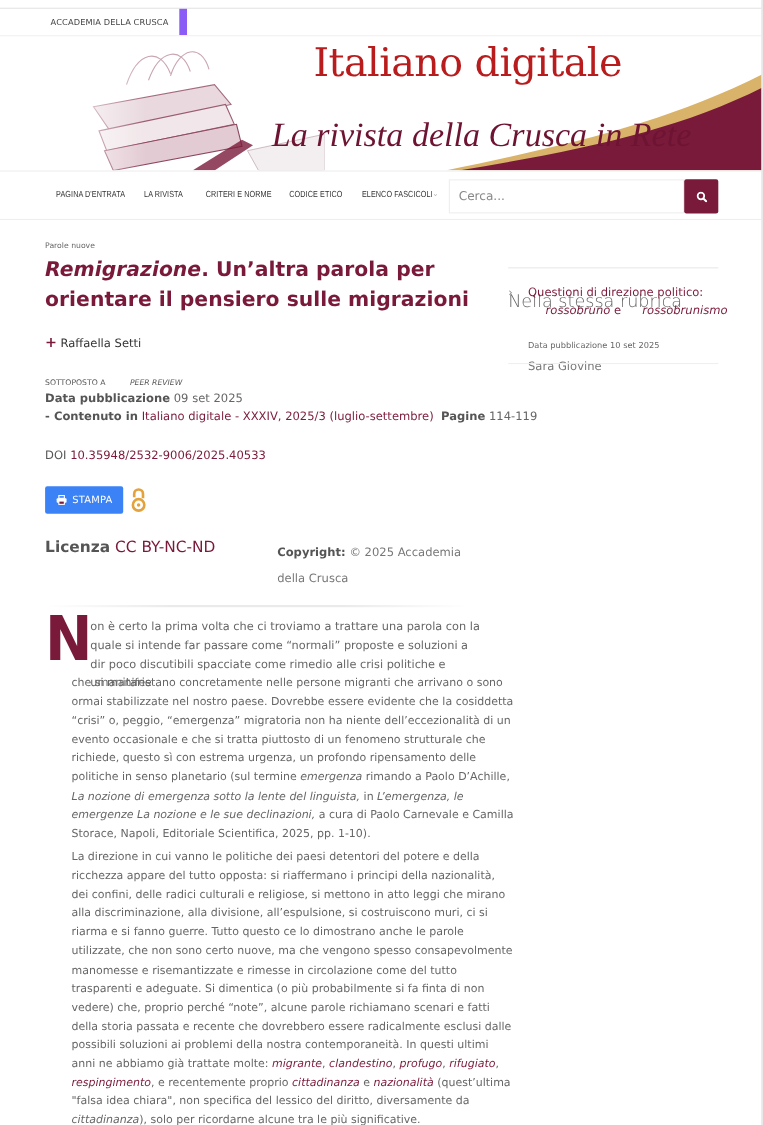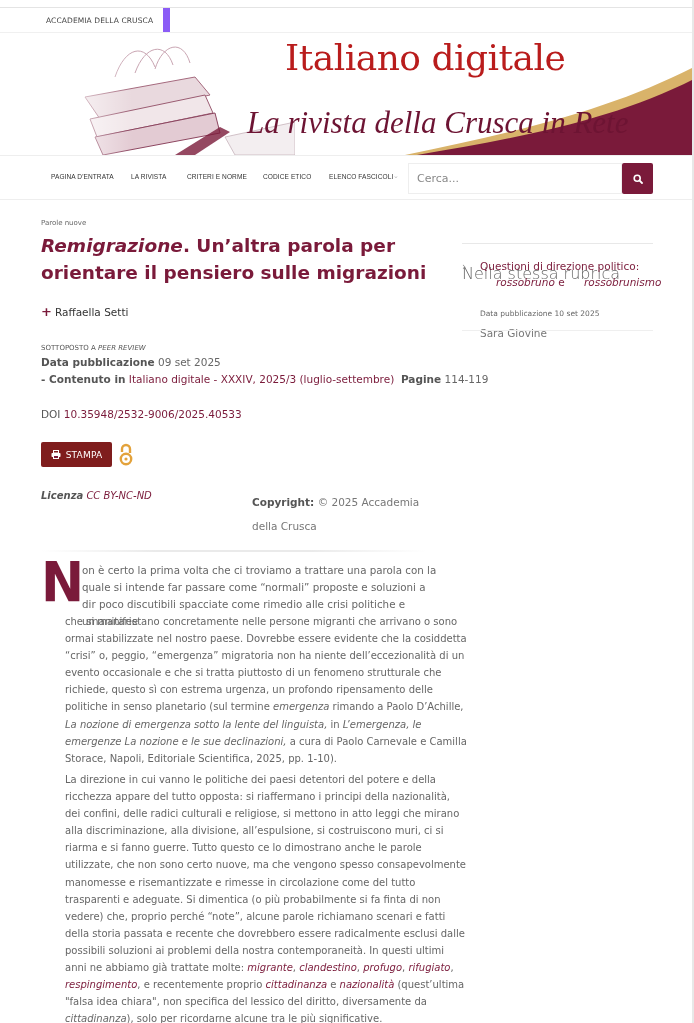--- a/index.html
+++ b/index.html
@@ -21,30 +21,30 @@
   .nav-caret { position: absolute; top: 16px; left: 393px; font-size: 7px; color: #bbb; }
   .search-box { position: absolute; left: 408px; top: 7px; width: 214px; height: 31px; border: 1px solid #eee; display: flex; align-items: center; padding-left: 8px; font-size: 11px; color: #888; }
   .search-btn { position: absolute; left: 622px; top: 7px; width: 31px; height: 31px; background: #7a1a3a; border-radius: 2px; display: flex; align-items: center; justify-content: center; }
   .kicker { position: absolute; left: 41px; top: 219px; font-size: 7px; color: #666; }
   .title { position: absolute; left: 41px; top: 232px; width: 410px; font-size: 18.5px; line-height: 27px; color: #7a1a3a; }
   .title em { font-style: italic; }
   .author { position: absolute; left: 41px; top: 306px; font-size: 10.5px; color: #333; display: flex; align-items: center; gap: 3px; }
   .author .plus { color: #7a1a3a; font-weight: bold; font-size: 13px; line-height: 10px; }
 
   .peer { position: absolute; left: 41px; top: 344px; font-size: 7px; color: #555; }
-  .peer em { font-style: italic; }
+  .peer em { font-style: italic; margin-left: 20px; }
   .meta1 { position: absolute; left: 41px; top: 356px; font-size: 10.5px; color: #666; }
   .meta2 { position: absolute; left: 41px; top: 373px; font-size: 10.5px; color: #666; white-space: nowrap; }
   .lbl { color: #555; font-weight: bold; font-weight: 600; }
   .link { color: #7a1a3a; }
   .doi { position: absolute; left: 41px; top: 408px; font-size: 10.5px; color: #555; }
 
-  .print-btn { position: absolute; left: 41px; top: 442px; width: 71px; height: 25px; background: #7f1d1d; border-radius: 2px; color: #fff; font-size: 9px; display: flex; align-items: center; justify-content: center; gap: 5px; letter-spacing: 0.2px; }
+  .print-btn { position: absolute; left: 41px; top: 442px; width: 71px; height: 25px; background: #3b82f6; border-radius: 2px; color: #fff; font-size: 9px; display: flex; align-items: center; justify-content: center; gap: 5px; letter-spacing: 0.2px; }
   .oa-icon { position: absolute; left: 118px; top: 443px; width: 16px; height: 24px; }
-  .license { position: absolute; left: 41px; top: 490px; font-size: 10px; color: #555; font-style: italic; }
+  .license { position: absolute; left: 41px; top: 490px; font-size: 14px; color: #555; }
   .copyright { position: absolute; left: 252px; top: 490px; width: 190px; font-size: 10.5px; color: #777; line-height: 24px; }
 
   .divider { position: absolute; left: 41px; top: 550px; width: 385px; height: 2px; background: linear-gradient(to right, #fff, #eaeaea 30%, #eaeaea 70%, #fff); }
 
   .dropcap { position: absolute; left: 41px; top: 556px; font-family: "DejaVu Sans", sans-serif; font-size: 56px; line-height: 52px; font-weight: bold; color: #7a1a3a; transform: scaleX(0.92); transform-origin: left top; }
   .body-text { position: absolute; left: 41px; width: 402px; font-size: 10px; line-height: 17.1px; color: #666; margin-left: 24px; }
   .p1-indent { position: absolute; left: 82px; top: 562px; width: 360px; font-size: 10.3px; line-height: 17.1px; color: #666; }
   .p1-rest { top: 613px; }
   .p2 { top: 771px; }
   .body-text em, .p1-indent em { font-style: italic; }

